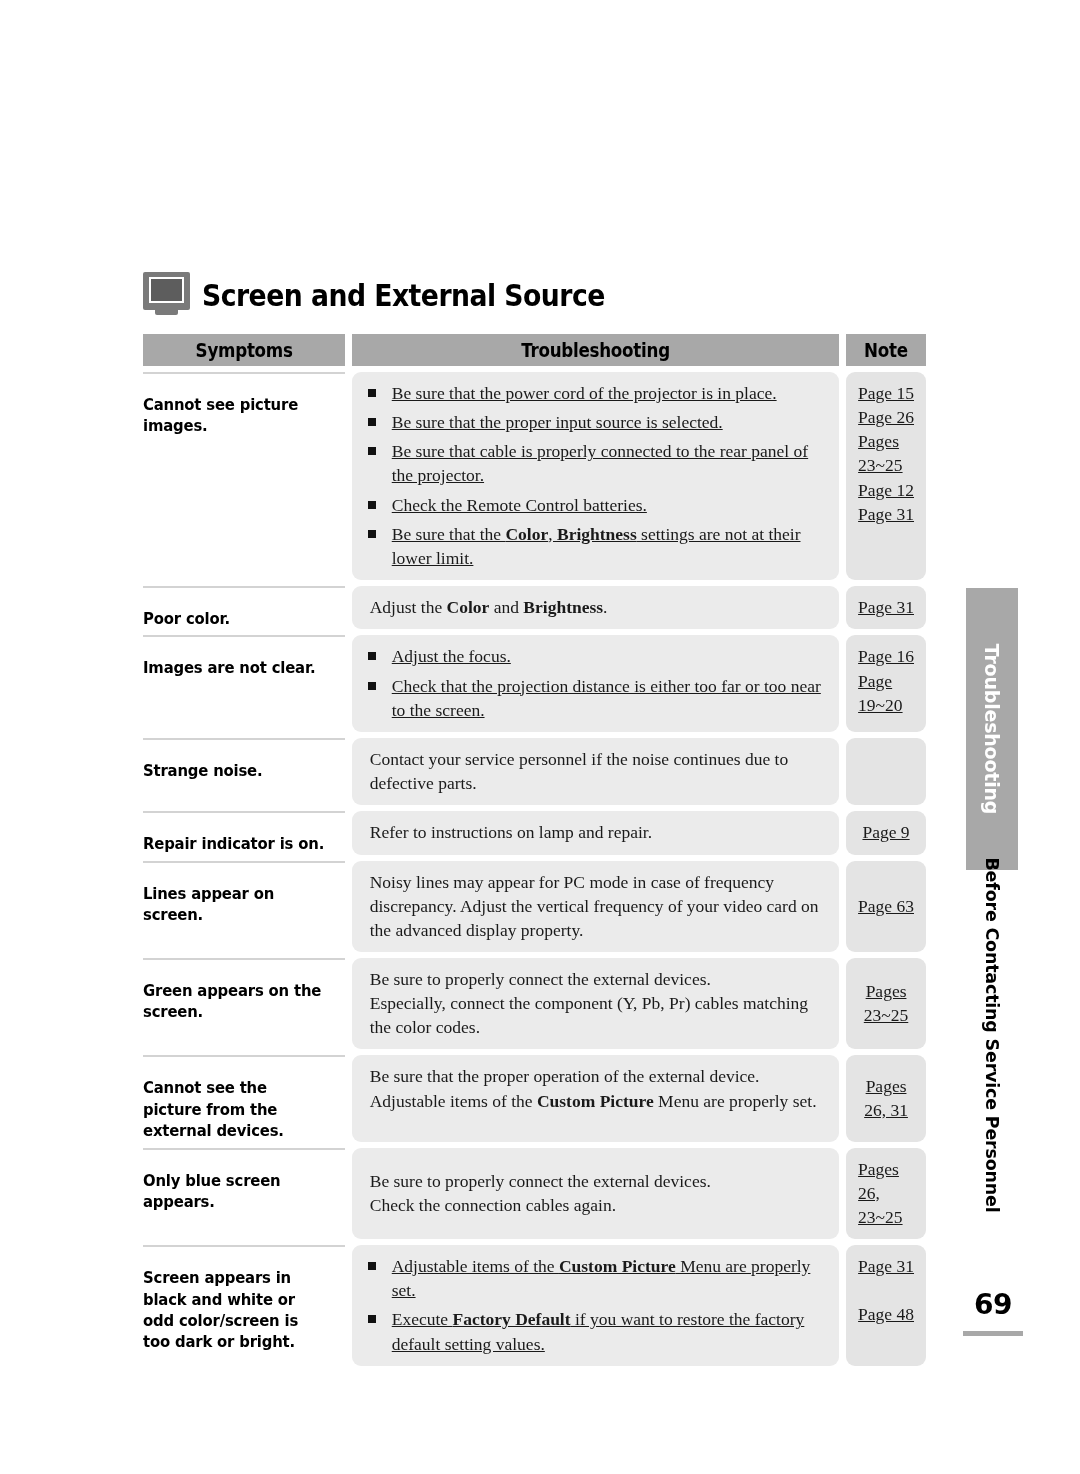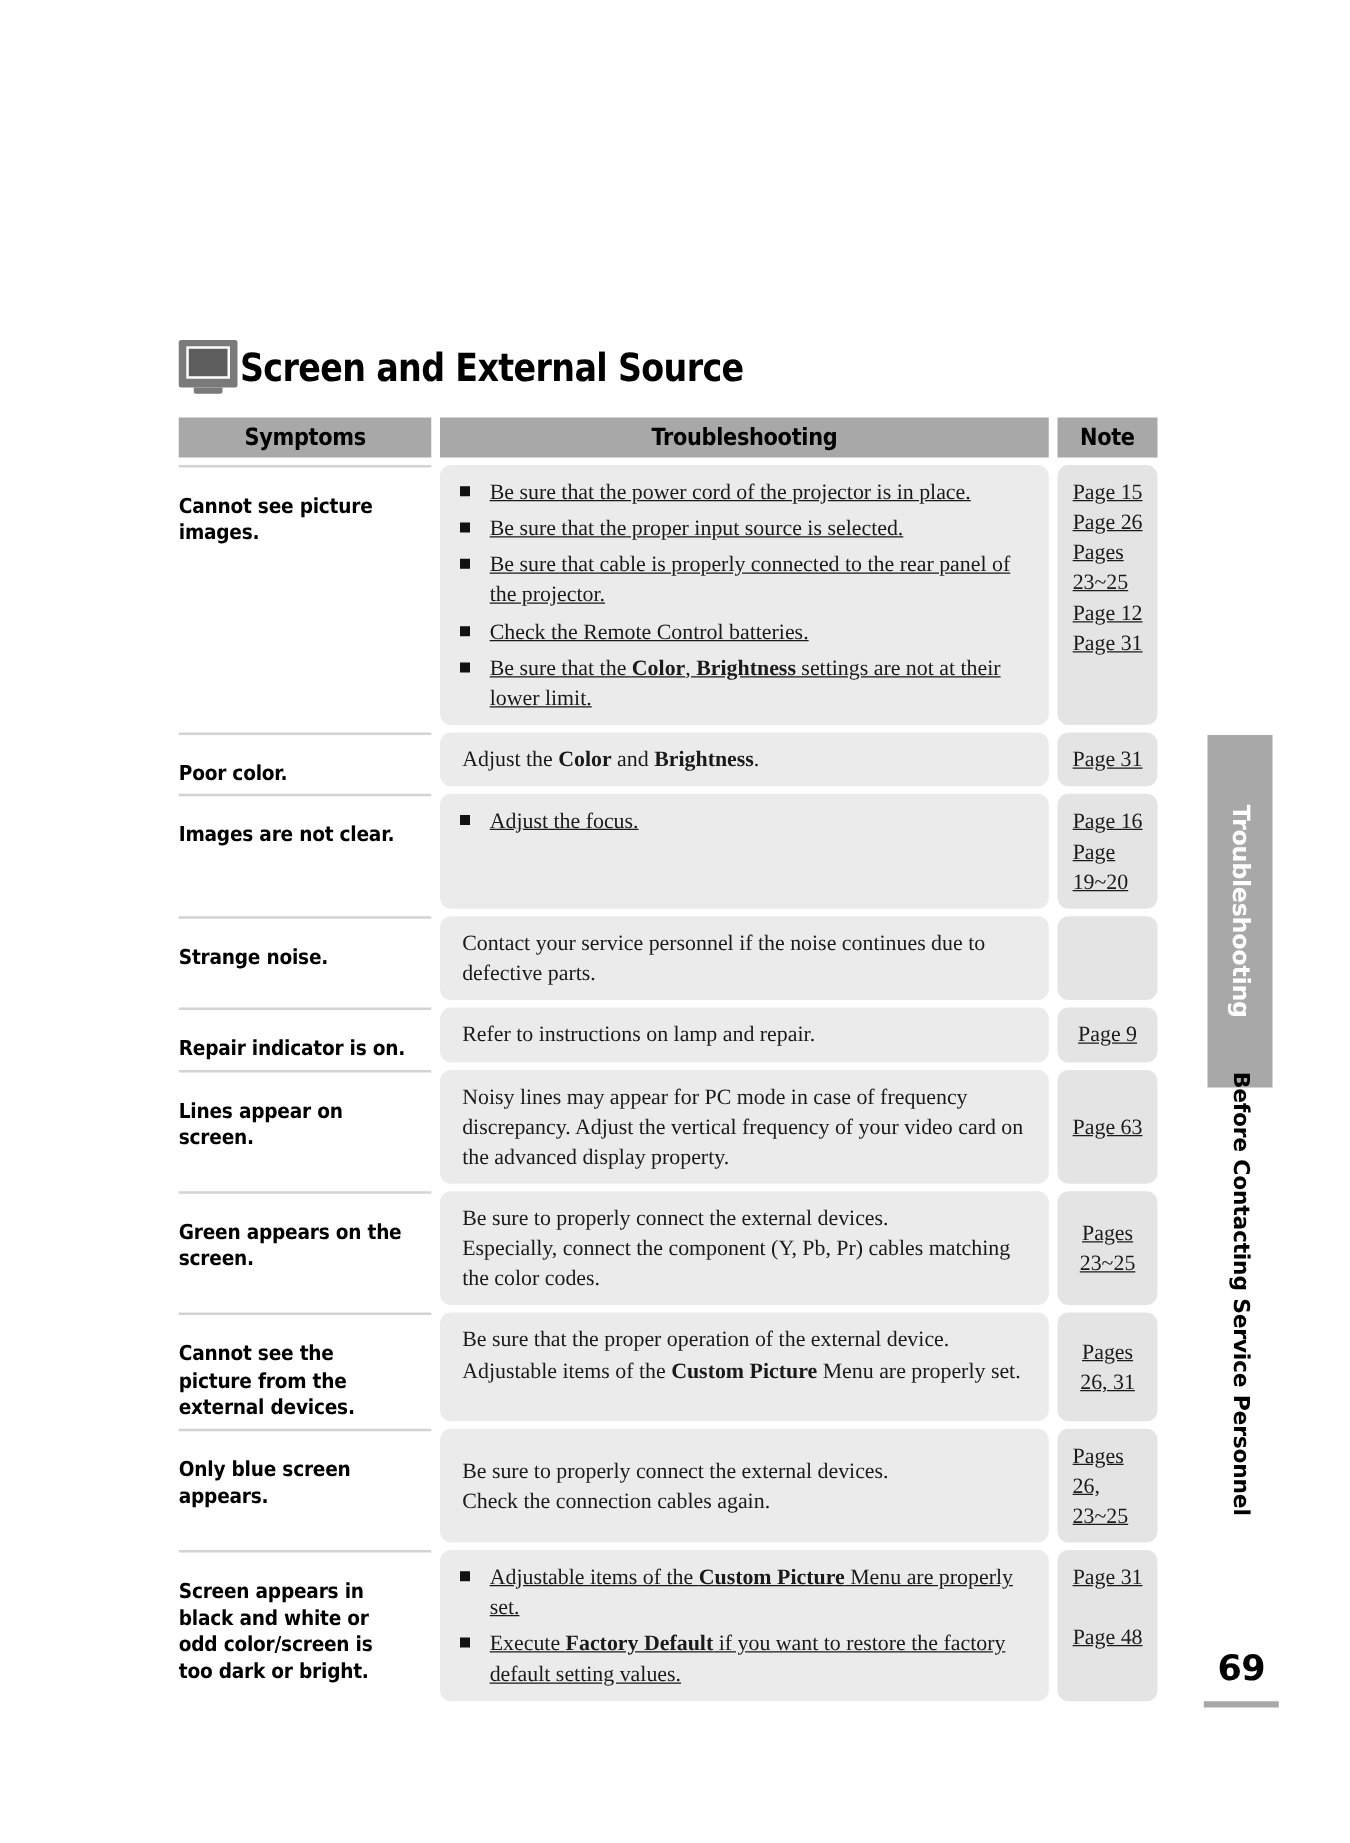--- a/index.html
+++ b/index.html
@@ -22,21 +22,21 @@
     background: #ffffff;
   }
 
   
   .section-head {
     position: absolute;
     left: 143px;
     top: 272px;
     display: flex;
     align-items: center;
-    gap: 2px;
+    gap: 12px;
   }
   .monitor-icon {
     width: 47px;
     height: 45px;
     position: relative;
     flex: none;
   }
   .monitor-icon .body {
     position: absolute;
     left: 0; top: 0;
@@ -230,21 +230,20 @@
     top: 1288px;
     width: 60px;
     text-align: center;
   }
   .folio .num {
     font-family: "DejaVu Sans", sans-serif;
     font-weight: bold;
     font-size: 28px;
     color: #000000;
     letter-spacing: -0.5px;
-    margin-top: 30px;
   }
   .folio .rule {
     margin-top: 10px;
     height: 5px;
     background: #a8a8a8;
   }
 </style>
 </head>
 <body>
 
@@ -308,20 +307,21 @@
       </div>
     </div>
 
     <div class="row">
       <div class="sym">
           <span>Images are not clear.</span>
         </div>
       <div class="ts">
         <ul class="bullet-list">
           <li><span class="sq"></span><span>Adjust the focus.</span></li>
+          <li><span class="sq"></span><span>Check that the projection distance is either too far or too near to the screen.</span></li>
         </ul>
       </div>
       <div class="note">
         <span class="nline left">Page 16</span>
         <span class="nline left">Page</span>
         <span class="nline left">19~20</span>
       </div>
     </div>
 
     <div class="row">

